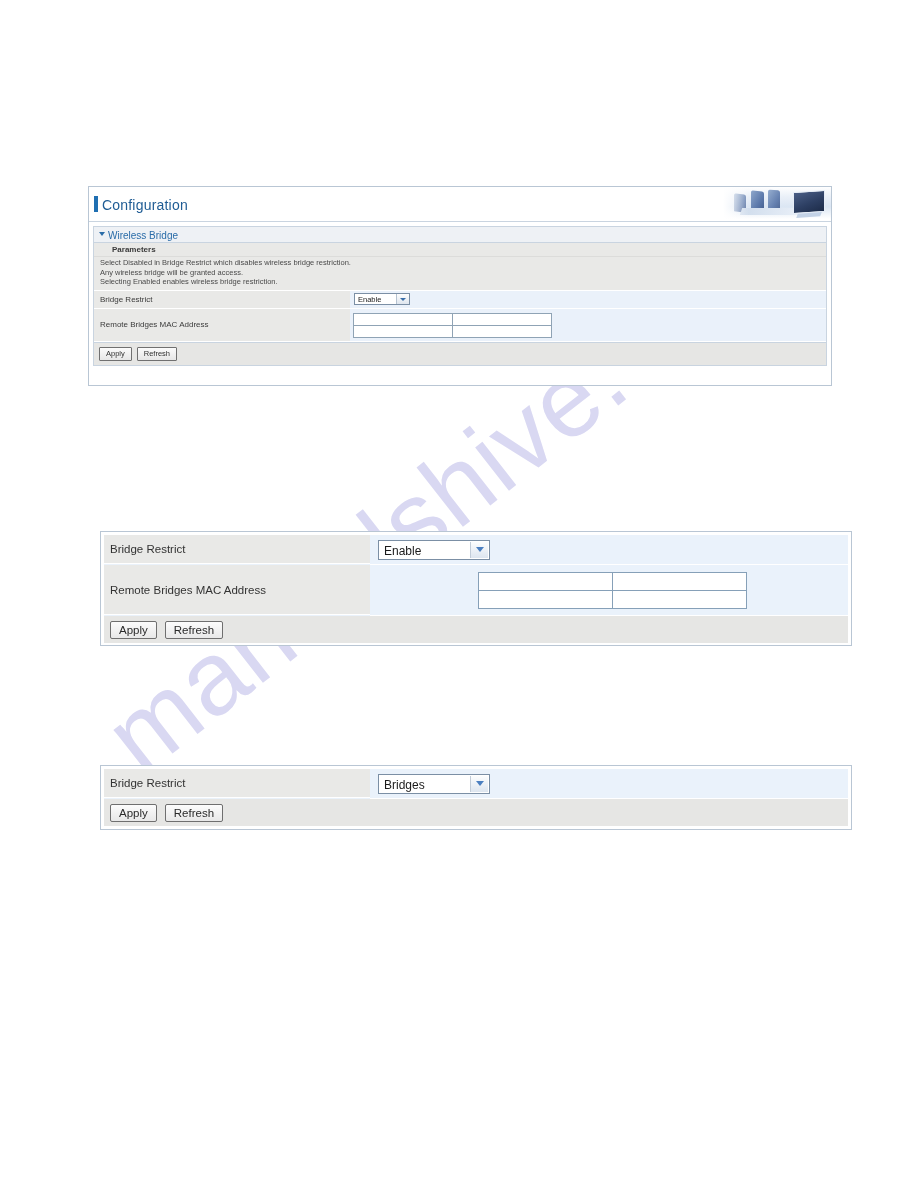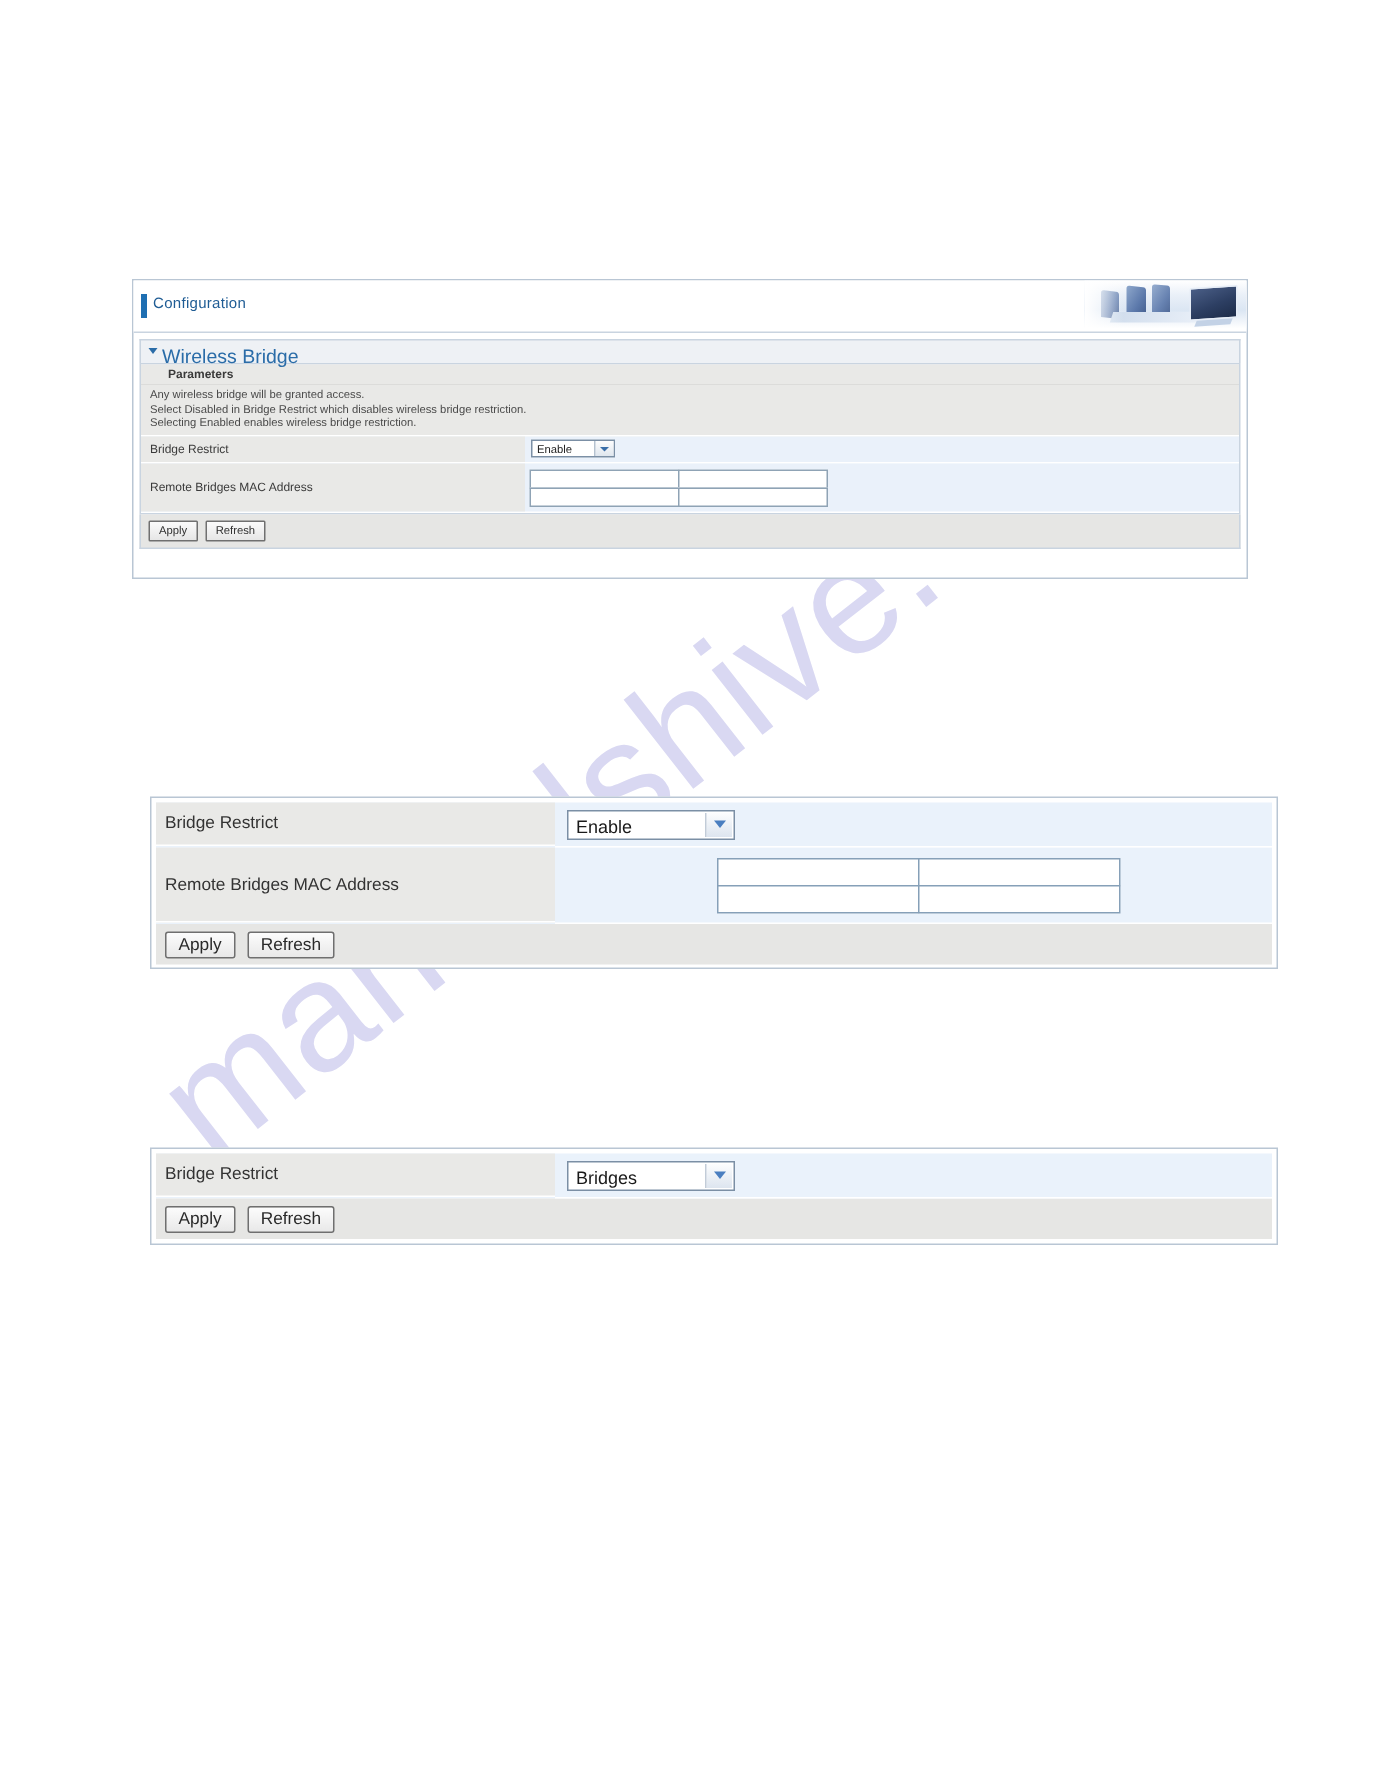--- a/index.html
+++ b/index.html
@@ -56,21 +56,21 @@
   }
   .fig1-header .accent-bar {
     position: absolute;
     left: 5px; top: 9px;
     width: 4px; height: 16px;
     background: #1f6fb2;
   }
   .fig1-header .hdr-title {
     position: absolute;
     left: 13px; top: 10px;
-    font-size: 10px;
+    font-size: 14px;
     color: #1f5c94;
     letter-spacing: .2px;
   }
   .banner-img {
     position: absolute;
     right: 0px; top: 0px;
     width: 108px; height: 32px;
     background:
       linear-gradient(to bottom, #ffffff 0%, #eaf0f8 30%, #dbe6f3 62%, #ffffff 100%);
     overflow: hidden;
@@ -115,21 +115,21 @@
   }
   .fig1-section .tri {
     position:absolute; left:5px; top:5px;
     width:0;height:0;
     border-left:3.5px solid transparent;
     border-right:3.5px solid transparent;
     border-top:4px solid #2a6ca8;
   }
   .fig1-section .sec-title {
     position:absolute; left:14px; top:2.5px;
-    font-size: 13px; color:#2a6ca8; font-weight:400;
+    font-size: 10px; color:#2a6ca8; font-weight:400;
   }
   .fig1-body {
     margin: 0 4px;
     border: 1px solid #c9d4e0;
     background:#ffffff;
   }
   .fig1-params-hdr {
     background:#e9e9e7; height:13px; line-height:13px;
     padding-left:18px; font-size:8px; font-weight:bold; color:#3a3a3a;
     border-bottom:1px solid #dcdcda;
@@ -319,22 +319,22 @@
 
   <div class="fig1-section">
     <span class="tri"></span>
     <span class="sec-title">Wireless Bridge</span>
   </div>
 
   <div class="fig1-body">
     <div class="fig1-params-hdr">Parameters</div>
 
     <div class="fig1-desc">
+      <div>Select Disabled in Bridge Restrict which disables wireless bridge restriction.</div>
       <div>Any wireless bridge will be granted access.</div>
-      <div>Select Disabled in Bridge Restrict which disables wireless bridge restriction.</div>
       <div>Selecting Enabled enables wireless bridge restriction.</div>
     </div>
 
     <div class="fig1-row">
       <div class="lbl">Bridge Restrict</div>
       <div class="val">
         <div class="mini-select">
           <span>Enable</span>
           <span class="arrow">
               <i></i>

